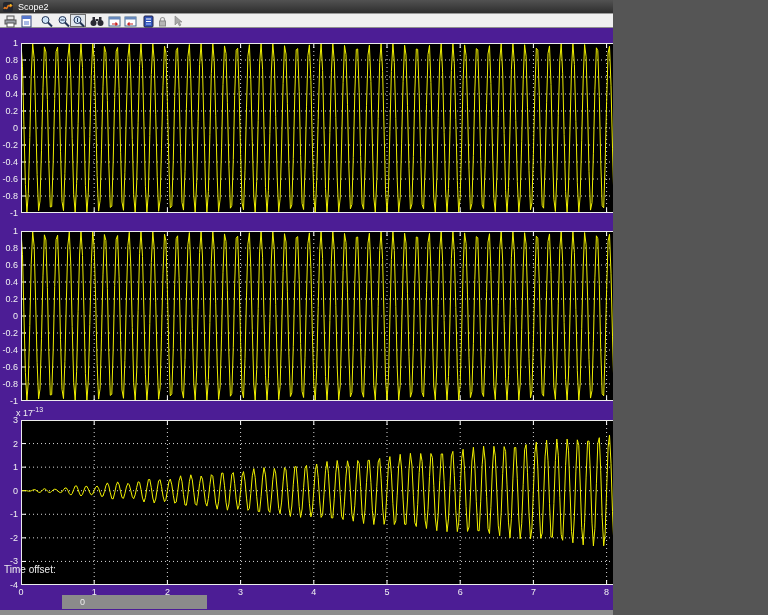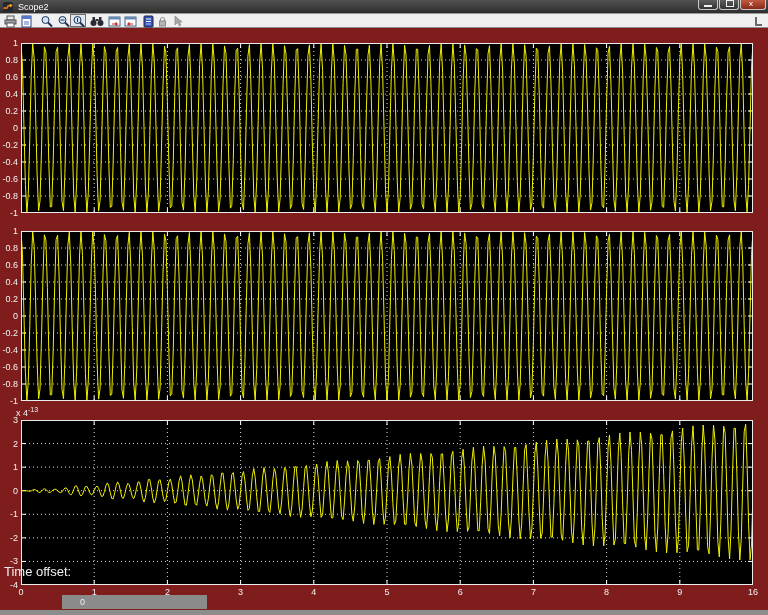--- a/index.html
+++ b/index.html
@@ -1,16 +1,16 @@
 <!DOCTYPE html>
 <html><head>
 <meta charset="utf-8">
 <style>
   html,body{margin:0;padding:0;background:#555;}
-  .window{position:relative;width:768px;height:615px;background:#7f1d1d;
+  .window{position:relative;width:613px;height:615px;background:#4c1d95;
     font-family:"Liberation Sans",sans-serif;overflow:hidden;}
   
   .titlebar{position:absolute;left:0;top:0;width:768px;height:13px;
     background:linear-gradient(#525252,#2e2e2e);border-bottom:1px solid #9a9a9a;}
   .appicon{position:absolute;left:3px;top:2px;width:10px;height:10px;}
   .title{position:absolute;left:18px;top:1px;color:#ffffff;font-size:9px;line-height:12px;}
   .winbtns{position:absolute;right:2px;top:0;display:flex;gap:1px;}
   .wbtn{width:20px;height:10px;border:1px solid #c8c8c8;border-top:none;
     border-radius:0 0 3px 3px;background:linear-gradient(#5e5e5e,#333333);
     position:relative;box-sizing:border-box;}
@@ -28,21 +28,21 @@
   .grip{position:absolute;right:6px;top:3px;width:5px;height:7px;border-left:2px solid #6a6a6a;
     border-bottom:2px solid #6a6a6a;}
   
   .ticklabel{position:absolute;color:#f2f2f2;font-size:9px;line-height:10px;}
   .ylab{text-align:right;}
   .xlab{width:20px;text-align:center;}
   .mult{position:absolute;color:#f2f2f2;font-size:9px;line-height:10px;}
   .mult sup{font-size:7px;}
   
   .offsetbox{position:absolute;left:62px;top:595px;width:145px;height:14px;background:#8b8b8b;}
-  .status{position:absolute;left:4px;top:564px;color:#eeeeee;font-size:13px;}
+  .status{position:absolute;left:4px;top:564px;color:#eeeeee;font-size:10px;}
   .statusval{position:absolute;left:80px;top:597px;color:#eeeeee;font-size:9px;}
   .bottomstrip{position:absolute;left:0;top:610px;width:768px;height:5px;background:#8d8d8d;}
 </style>
 </head>
 <body>
 
 <div class="window">
 
   <div class="titlebar">
     <svg class="appicon" viewBox="0 0 10 10">
@@ -348,21 +348,21 @@
       <div class="ticklabel xlab" style="left: 84.2px; top: 587px;">1</div>
       <div class="ticklabel xlab" style="left: 157.4px; top: 587px;">2</div>
       <div class="ticklabel xlab" style="left: 230.6px; top: 587px;">3</div>
       <div class="ticklabel xlab" style="left: 303.8px; top: 587px;">4</div>
       <div class="ticklabel xlab" style="left: 377px; top: 587px;">5</div>
       <div class="ticklabel xlab" style="left: 450.2px; top: 587px;">6</div>
       <div class="ticklabel xlab" style="left: 523.4px; top: 587px;">7</div>
       <div class="ticklabel xlab" style="left: 596.6px; top: 587px;">8</div>
       <div class="ticklabel xlab" style="left: 669.8px; top: 587px;">9</div>
       <div class="ticklabel xlab" style="left: 743px; top: 587px;">16</div>
-      <div class="mult" style="left: 16px; top: 405px;"><span>x 4</span><sup>-13</sup></div>
+      <div class="mult" style="left: 16px; top: 405px;"><span>x 17</span><sup>-13</sup></div>
     </div>
 
   <div class="offsetbox"></div>
   <span class="status">Time offset:</span>
   <span class="statusval">0</span>
   <div class="bottomstrip"></div>
 
 </div>
 
 </body></html>

